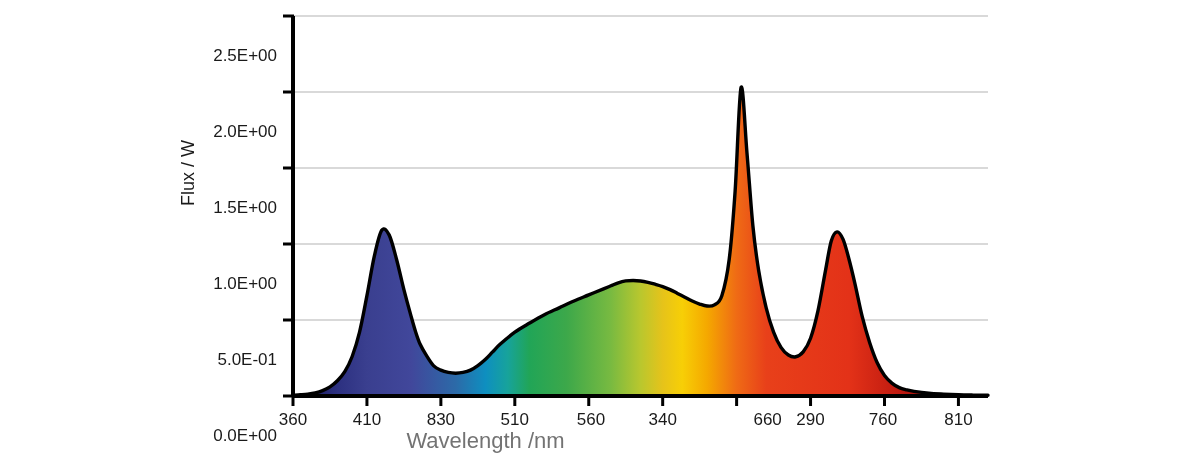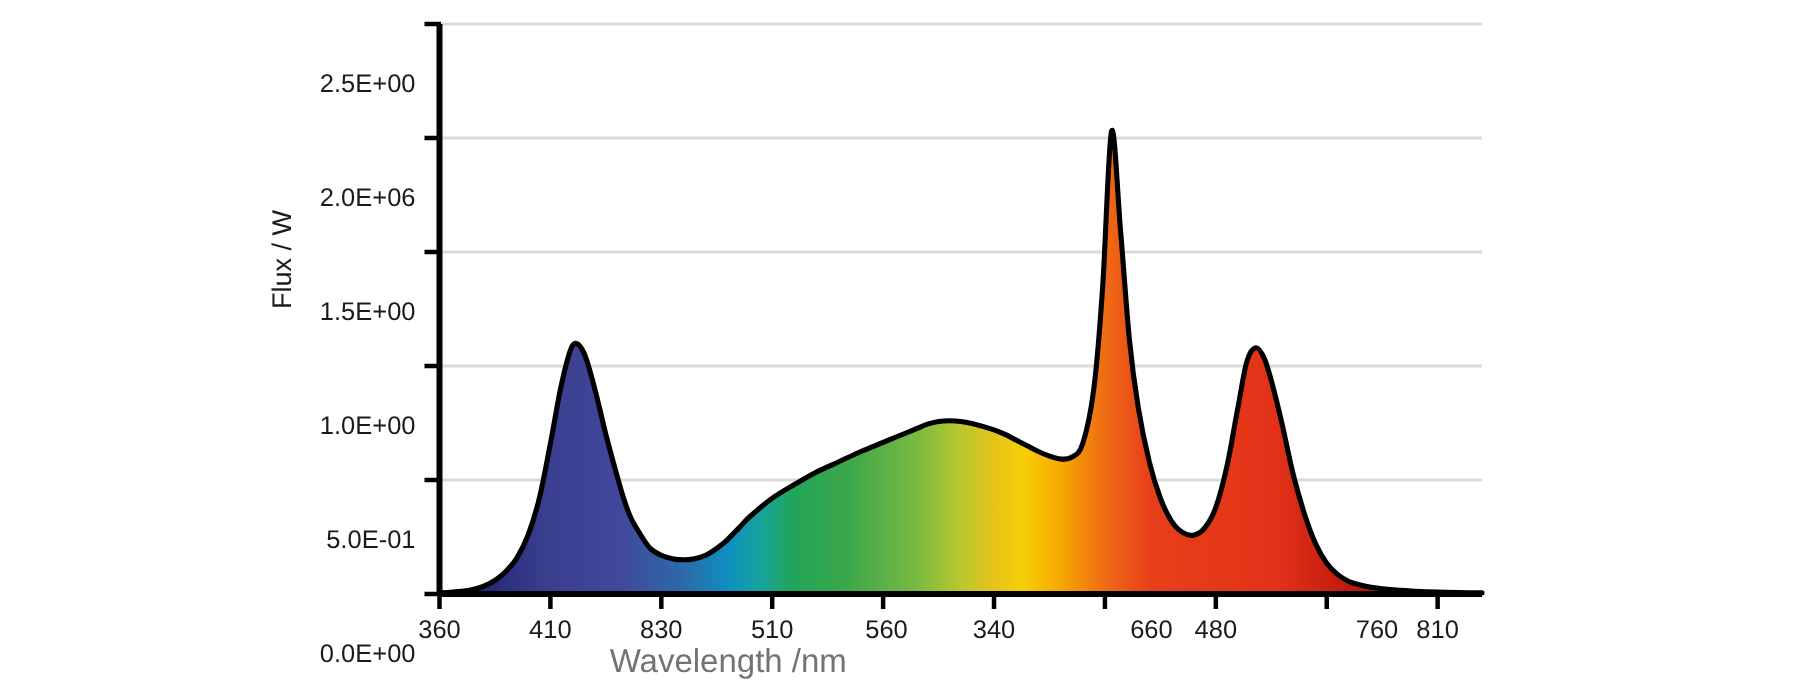--- a/index.html
+++ b/index.html
@@ -132,33 +132,33 @@
         <line x1="884.4893617021277" y1="396" x2="884.4893617021277" y2="406"></line>
         <line x1="958.4255319148937" y1="396" x2="958.4255319148937" y2="406"></line>
       </g>
   </svg>
 
   <div id="y-tick-labels">
       <div class="tick-label ytick-label" style="left: 185px; width: 92px; top: 396px;">0.0E+00</div>
       <div class="tick-label ytick-label" style="left: 185px; width: 92px; top: 320px;">5.0E-01</div>
       <div class="tick-label ytick-label" style="left: 185px; width: 92px; top: 244px;">1.0E+00</div>
       <div class="tick-label ytick-label" style="left: 185px; width: 92px; top: 168px;">1.5E+00</div>
-      <div class="tick-label ytick-label" style="left: 185px; width: 92px; top: 92px;">2.0E+06</div>
+      <div class="tick-label ytick-label" style="left: 185px; width: 92px; top: 92px;">2.0E+00</div>
       <div class="tick-label ytick-label" style="left: 185px; width: 92px; top: 16px;">2.5E+00</div>
     </div>
 
   <div id="x-tick-labels">
       <div class="tick-label xtick-label" style="left: 293px; top: 410px;">360</div>
       <div class="tick-label xtick-label" style="left: 366.936px; top: 410px;">410</div>
       <div class="tick-label xtick-label" style="left: 440.872px; top: 410px;">830</div>
       <div class="tick-label xtick-label" style="left: 514.809px; top: 410px;">510</div>
       <div class="tick-label xtick-label" style="left: 591px; top: 410px;">560</div>
       <div class="tick-label xtick-label" style="left: 662.681px; top: 410px;">340</div>
       <div class="tick-label xtick-label" style="left: 736.617px; top: 410px; margin-left: 31px;">660</div>
-      <div class="tick-label xtick-label" style="left: 810.553px; top: 410px;">480</div>
-      <div class="tick-label xtick-label" style="left: 918px; top: 410px;">760</div>
+      <div class="tick-label xtick-label" style="left: 810.553px; top: 410px;">290</div>
+      <div class="tick-label xtick-label" style="left: 883px; top: 410px;">760</div>
       <div class="tick-label xtick-label" style="left: 958.426px; top: 410px;">810</div>
     </div>
 
   <div id="y-axis-title">Flux / W</div>
   <div id="x-axis-title">Wavelength /nm</div>
 
 </div>
 
 </body></html>

